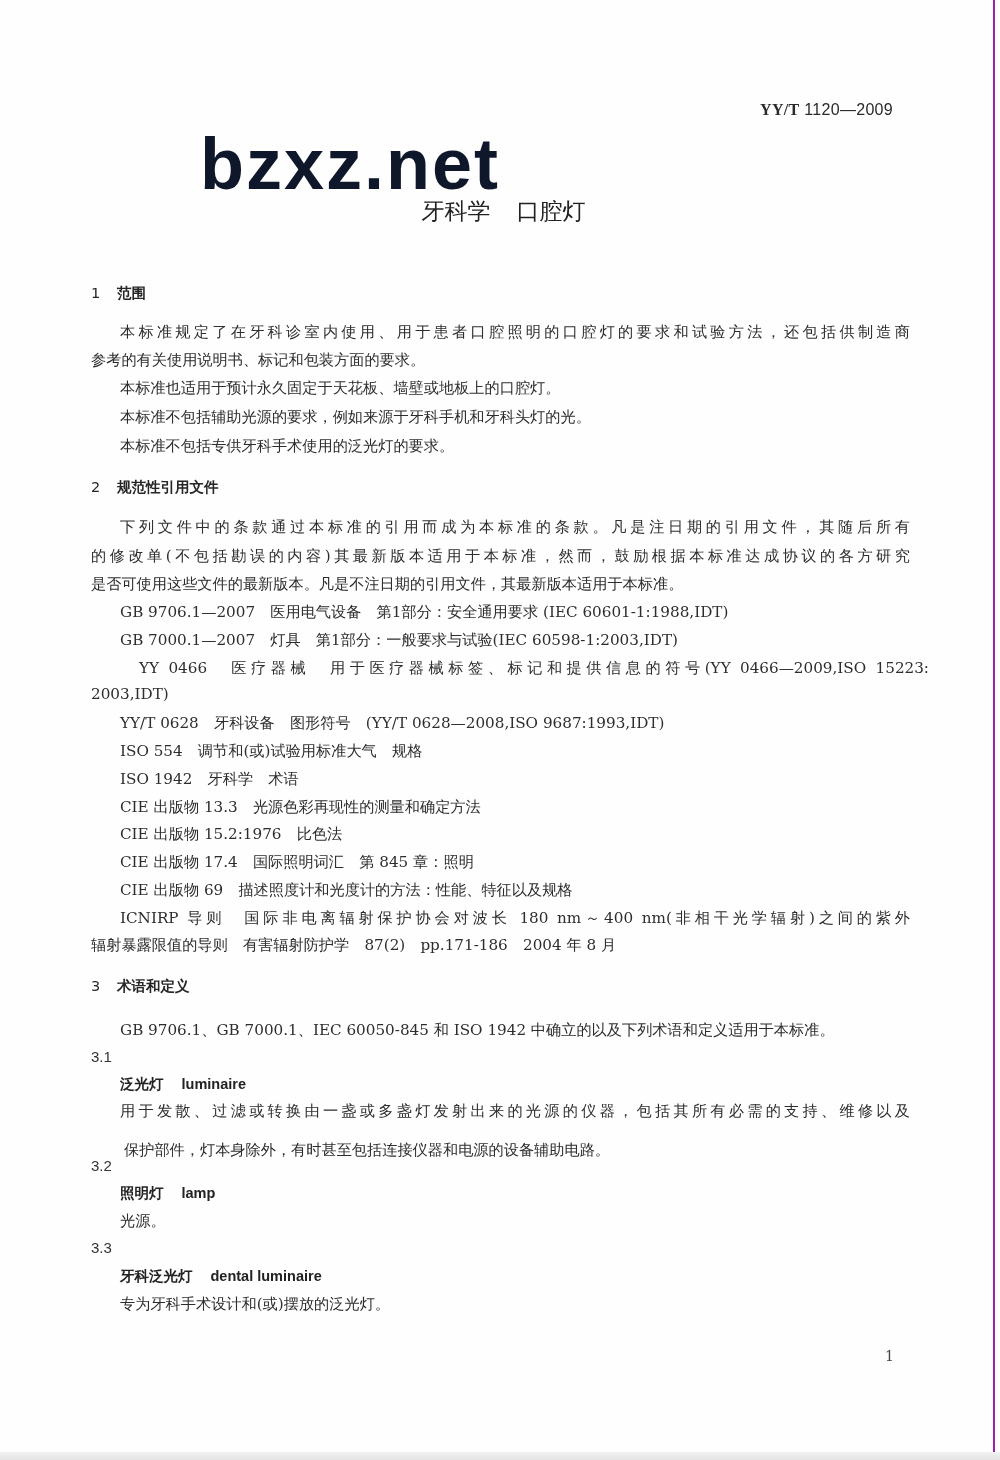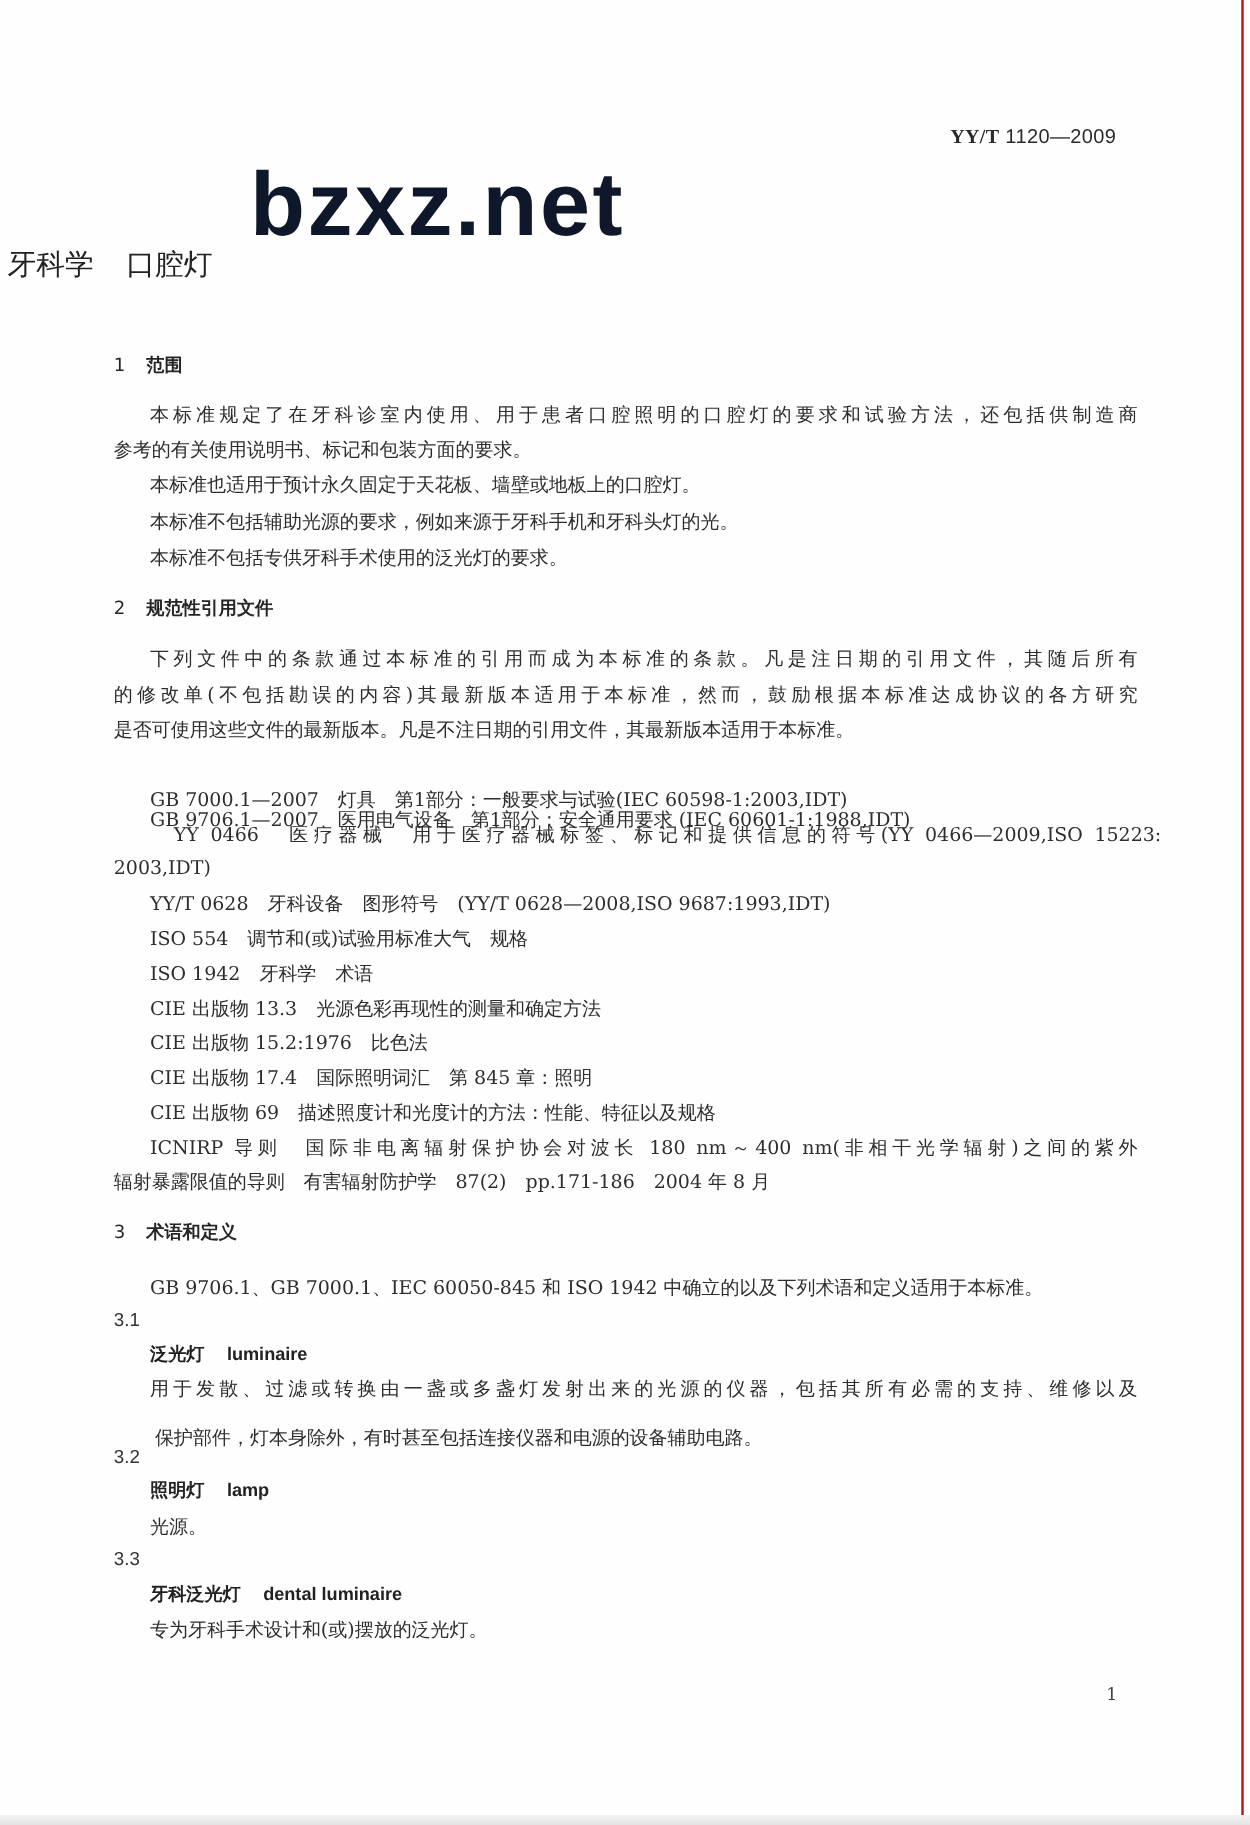--- a/index.html
+++ b/index.html
@@ -14,21 +14,21 @@
       overflow: hidden;
       font-family: "DejaVu Serif", "Liberation Serif", serif;
       color: #2b2b2b;
     }
     .page {
       position: absolute;
       left: 0; top: 0;
       width: 995px;
       height: 1452px;
       background: #fefefe;
-      border-right: 2px solid #b91c1c;
+      border-right: 2px solid #a21caf;
       box-sizing: border-box;
     }
     .bottom-shade {
       position: absolute;
       left: 0; top: 1452px;
       width: 1000px; height: 8px;
       background: linear-gradient(#f2f2f2, #e4e4e4);
     }
     .std-number {
       position: absolute;
@@ -49,21 +49,21 @@
       font-size: 72px;
       letter-spacing: 2px;
       color: #0f172a;
       line-height: 1;
       z-index: 0;
     }
     .doc-title {
       position: absolute;
       top: 196px;
       left: 0; width: 995px;
-      text-align: left;
+      text-align: center;
       font-family: "DejaVu Sans", sans-serif;
       font-size: 23px;
       color: #222;
       z-index: 1;
       padding-left: 6px;
     }
     .doc-title .gap { display: inline-block; width: 26px; }
 
     .line {
       position: absolute;
@@ -129,21 +129,21 @@
   <div class="line" style="left:120px; top:407px;">本标准不包括辅助光源的要求，例如来源于牙科手机和牙科头灯的光。</div>
   <div class="line" style="left:120px; top:436px;">本标准不包括专供牙科手术使用的泛光灯的要求。</div>
 
   <div class="line heading" style="left:91px; top:477px;">
     <span class="num">2</span><span>规范性引用文件</span>
   </div>
   <div class="line just" style="left:120px; top:517px; width:790px;">下列文件中的条款通过本标准的引用而成为本标准的条款。凡是注日期的引用文件，其随后所有</div>
   <div class="line just" style="left:91px; top:546px; width:819px;">的修改单(不包括勘误的内容)其最新版本适用于本标准，然而，鼓励根据本标准达成协议的各方研究</div>
   <div class="line" style="left:91px; top:574px;">是否可使用这些文件的最新版本。凡是不注日期的引用文件，其最新版本适用于本标准。</div>
 
-  <div class="line" style="left:120px; top:602px;margin-top:44px;">GB 9706.1—2007　医用电气设备　第1部分：安全通用要求 (IEC 60601-1:1988,IDT)</div>
+  <div class="line" style="left:120px; top:602px;">GB 9706.1—2007　医用电气设备　第1部分：安全通用要求 (IEC 60601-1:1988,IDT)</div>
   <div class="line" style="left:120px; top:630px;">GB 7000.1—2007　灯具　第1部分：一般要求与试验(IEC 60598-1:2003,IDT)</div>
   <div class="line just" style="left:120px; top:658px; width:790px;margin-left:19px;">YY 0466　医疗器械　用于医疗器械标签、标记和提供信息的符号(YY 0466—2009,ISO 15223:</div>
   <div class="line" style="left:91px; top:684px;">2003,IDT)</div>
   <div class="line" style="left:120px; top:713px;">YY/T 0628　牙科设备　图形符号　(YY/T 0628—2008,ISO 9687:1993,IDT)</div>
   <div class="line" style="left:120px; top:741px;">ISO 554　调节和(或)试验用标准大气　规格</div>
   <div class="line" style="left:120px; top:769px;">ISO 1942　牙科学　术语</div>
   <div class="line" style="left:120px; top:797px;">CIE 出版物 13.3　光源色彩再现性的测量和确定方法</div>
   <div class="line" style="left:120px; top:824px;">CIE 出版物 15.2:1976　比色法</div>
   <div class="line" style="left:120px; top:852px;">CIE 出版物 17.4　国际照明词汇　第 845 章：照明</div>
   <div class="line" style="left:120px; top:880px;">CIE 出版物 69　描述照度计和光度计的方法：性能、特征以及规格</div>

